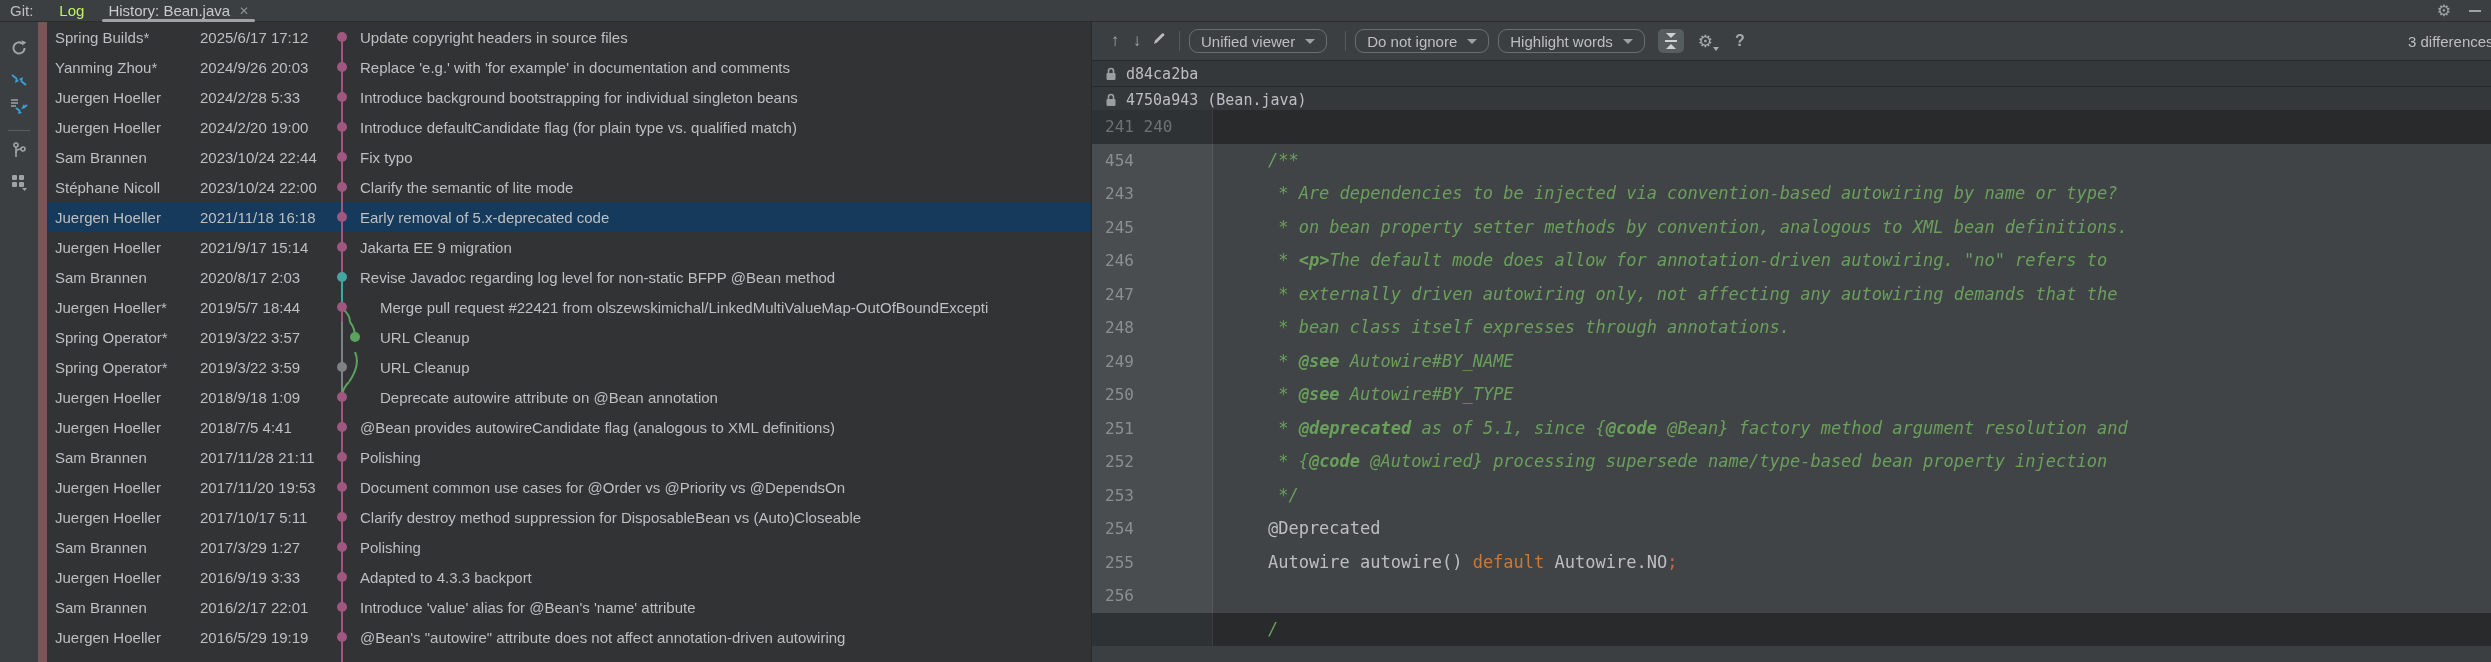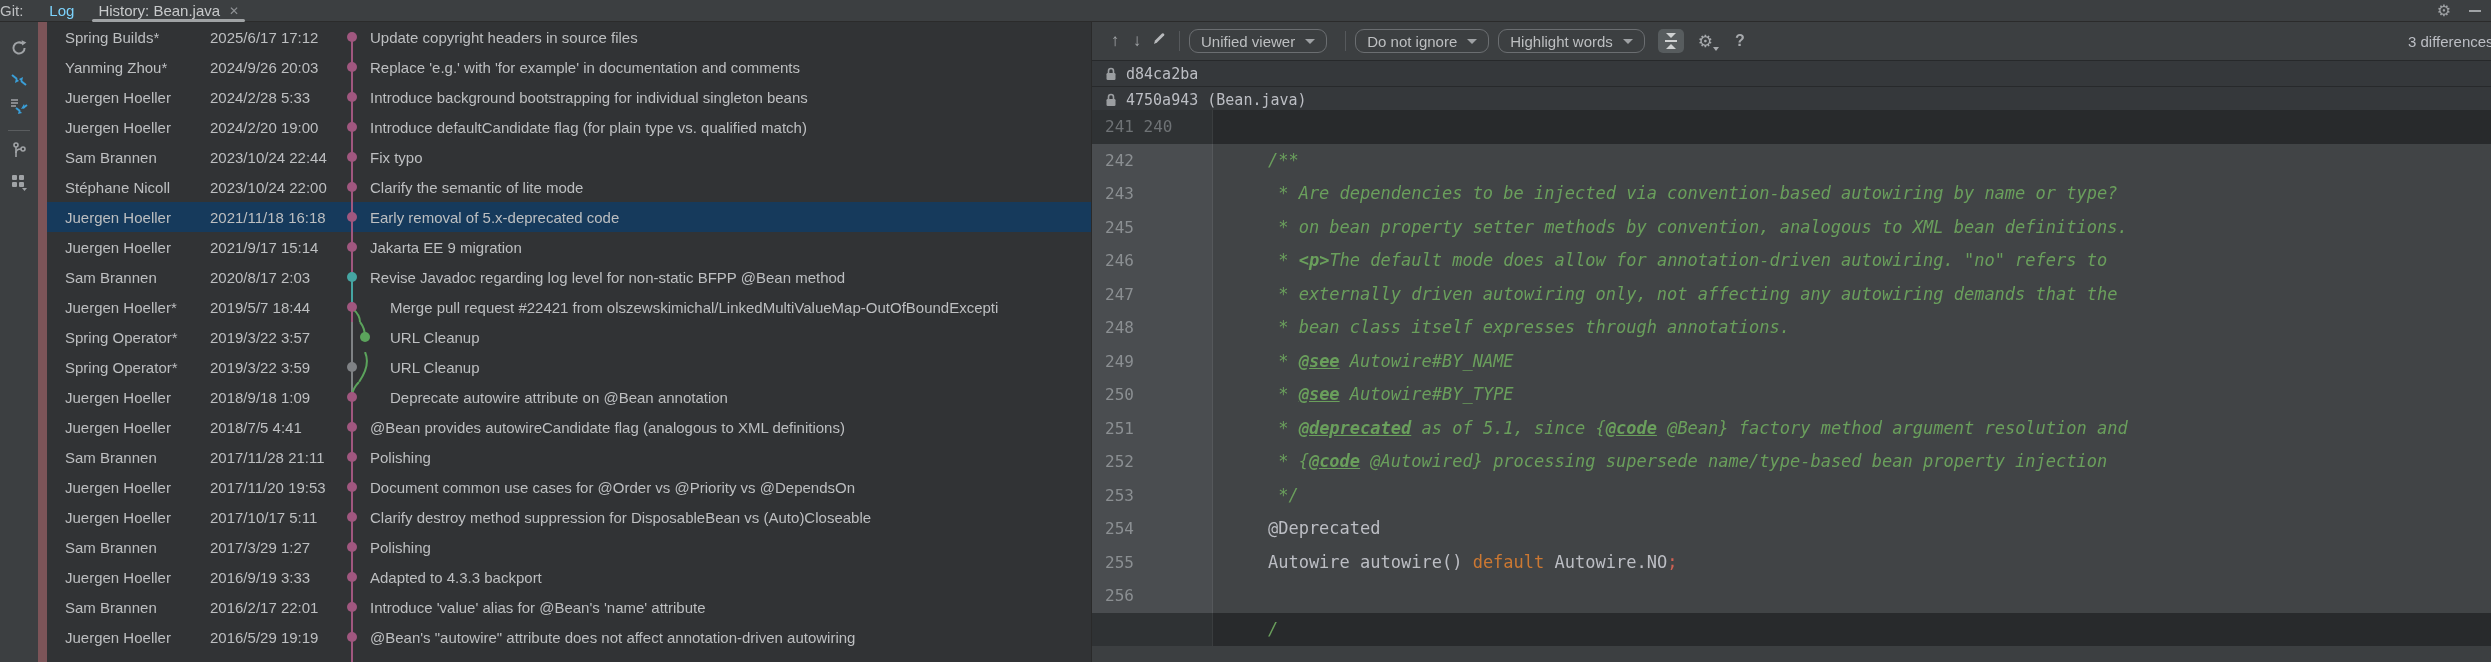--- a/index.html
+++ b/index.html
@@ -1,41 +1,41 @@
 <!DOCTYPE html>
 <html><head>
 <meta charset="utf-8">
 <style>
   html,body{margin:0;padding:0;background:#2b2b2b;}
   #root{position:relative;width:2491px;height:662px;background:#3c3f41;overflow:hidden;
         font-family:"Liberation Sans",sans-serif;color:#bdbfc1;-webkit-font-smoothing:antialiased;}
   
   .topbar{position:absolute;left:0;top:0;width:100%;height:22px;background:#3c3f41;
           border-bottom:1px solid #2b2b2b;display:flex;align-items:center;box-sizing:border-box;}
-  .git-label{font-size:15px;color:#bdbfc1;}
-  .tab{position:relative;height:22px;line-height:20px;padding:0 12px;font-size:15px;color:#7dd3fc;
+  .git-label{margin-left:10px;font-size:15px;color:#bdbfc1;}
+  .tab{position:relative;height:22px;line-height:20px;padding:0 12px;font-size:15px;color:#bef264;
        display:flex;align-items:center;cursor:default;}
   .tab.first{margin-left:14px;}
   .tab.active{color:#c8cacb;}
   .tab.active .tab-underline{position:absolute;left:6px;right:6px;bottom:0;height:3px;background:#a0a3a5;border-radius:2px;}
   .tab-close{margin-left:9px;font-size:12px;color:#8f9295;}
   .top-right{position:absolute;right:10px;top:0;height:22px;display:flex;align-items:center;gap:18px;}
   .gear-glyph{font-size:16px;color:#9fa2a5;line-height:16px;}
   .dash-glyph{width:12px;height:2px;background:#9fa2a5;}
   
   .sidebar{position:absolute;left:0;top:22px;bottom:0;width:38px;background:#3c3f41;}
   .side-icon{position:absolute;left:9px;width:20px;height:20px;display:flex;align-items:center;justify-content:center;}
   .side-divider{position:absolute;left:8px;width:22px;height:1px;background:#5a5d5f;}
   
   .stripe{position:absolute;left:38px;top:22px;bottom:0;width:9px;background:var(--stripe,#7c5458);}
   
   .table{position:absolute;left:47px;top:22px;width:1044px;height:640px;background:#313335;overflow:hidden;}
   .row{display:flex;height:30px;align-items:center;font-size:15px;color:#bdbfc1;}
   .row.selected{background:var(--sel,#163a5c);}
-  .c-author{width:145px;padding-left:18px;flex:none;white-space:nowrap;overflow:hidden;}
+  .c-author{width:145px;padding-left:8px;flex:none;white-space:nowrap;overflow:hidden;}
   .c-date{width:132px;flex:none;white-space:nowrap;}
   .c-graph{width:28px;height:30px;flex:none;}
   .c-graph svg{display:block;}
   .c-msg{flex:1;white-space:nowrap;overflow:hidden;}
   .c-msg.indent{padding-left:20px;}
   
   .rightpanel{position:absolute;left:1091px;top:22px;right:0;bottom:0;background:#3c3f41;
               border-left:1px solid #2a2a2a;box-sizing:border-box;}
   .dtoolbar{height:38px;display:flex;align-items:center;padding-left:12px;}
   .nav-icon{font-size:17px;color:#a3a6a9;width:22px;text-align:center;}
@@ -62,21 +62,21 @@
   .code{position:absolute;left:0;right:0;top:88px;bottom:0;overflow:hidden;
         font-family:"DejaVu Sans Mono","Liberation Mono",monospace;font-size:17px;}
   .cl{display:flex;height:33.5px;line-height:33.5px;}
   .cl .g{width:121px;flex:none;background:#4a4d50;color:#8b8f92;padding-left:13px;box-sizing:border-box;
          border-right:1px solid #55585b;font-size:16px;white-space:pre;}
   .cl .t{flex:1;background:#414446;padding-left:14px;white-space:pre;overflow:hidden;}
   .cl.ctx .g{background:#2f3234;color:#6e7275;border-right-color:#3a3d3f;}
   .cl.ctx .t{background:#282a2c;}
   .seg-c{color:#6a9f5c;font-style:italic;}
   .seg-cb{color:#6a9f5c;font-style:italic;font-weight:bold;}
-  .seg-cu{color:#6a9f5c;font-style:italic;font-weight:bold;text-decoration:underline;}
+  .seg-cu{color:#6a9f5c;font-style:italic;font-weight:bold;}
   .seg-p{color:#bcbec4;}
   .seg-k{color:#cc7832;}
   .seg-s{color:#cf6153;}
 </style>
 </head>
 <body>
 
 <div id="root" style="--sel: #163a5c; --stripe: #7c5458;">
 
   <div class="topbar">
@@ -439,21 +439,21 @@
         </svg>
       <span>4750a943 (Bean.java)</span>
     </div>
 
     <div class="code">
         <div class="cl ctx">
           <div class="g">241 240</div>
           <div class="t"></div>
         </div>
         <div class="cl">
-          <div class="g">242</div>
+          <div class="g">454</div>
           <div class="t"><span class="seg-c">    /**</span></div>
         </div>
         <div class="cl">
           <div class="g">243</div>
           <div class="t"><span class="seg-c">     * Are dependencies to be injected via convention-based autowiring by name or type?</span></div>
         </div>
         <div class="cl">
           <div class="g">245</div>
           <div class="t"><span class="seg-c">     * on bean property setter methods by convention, analogous to XML bean definitions.</span></div>
         </div>

